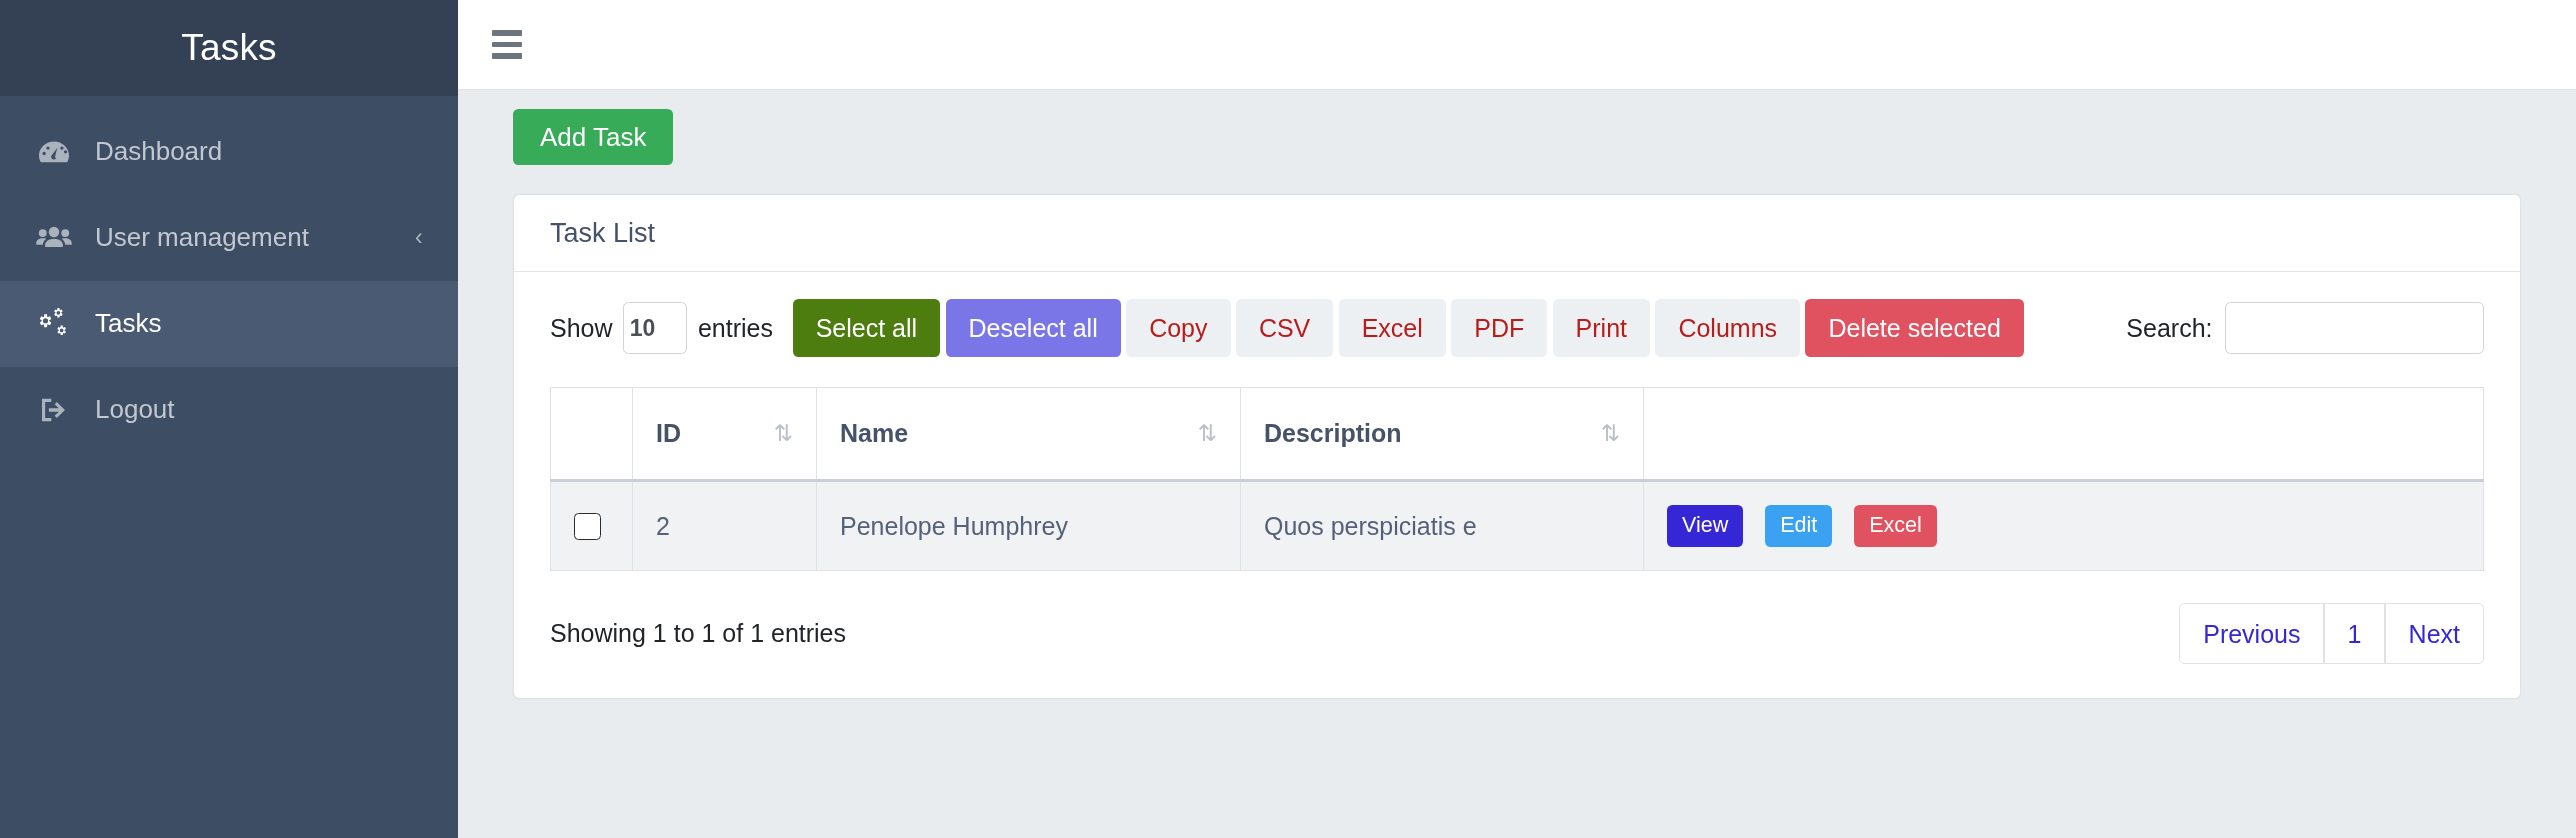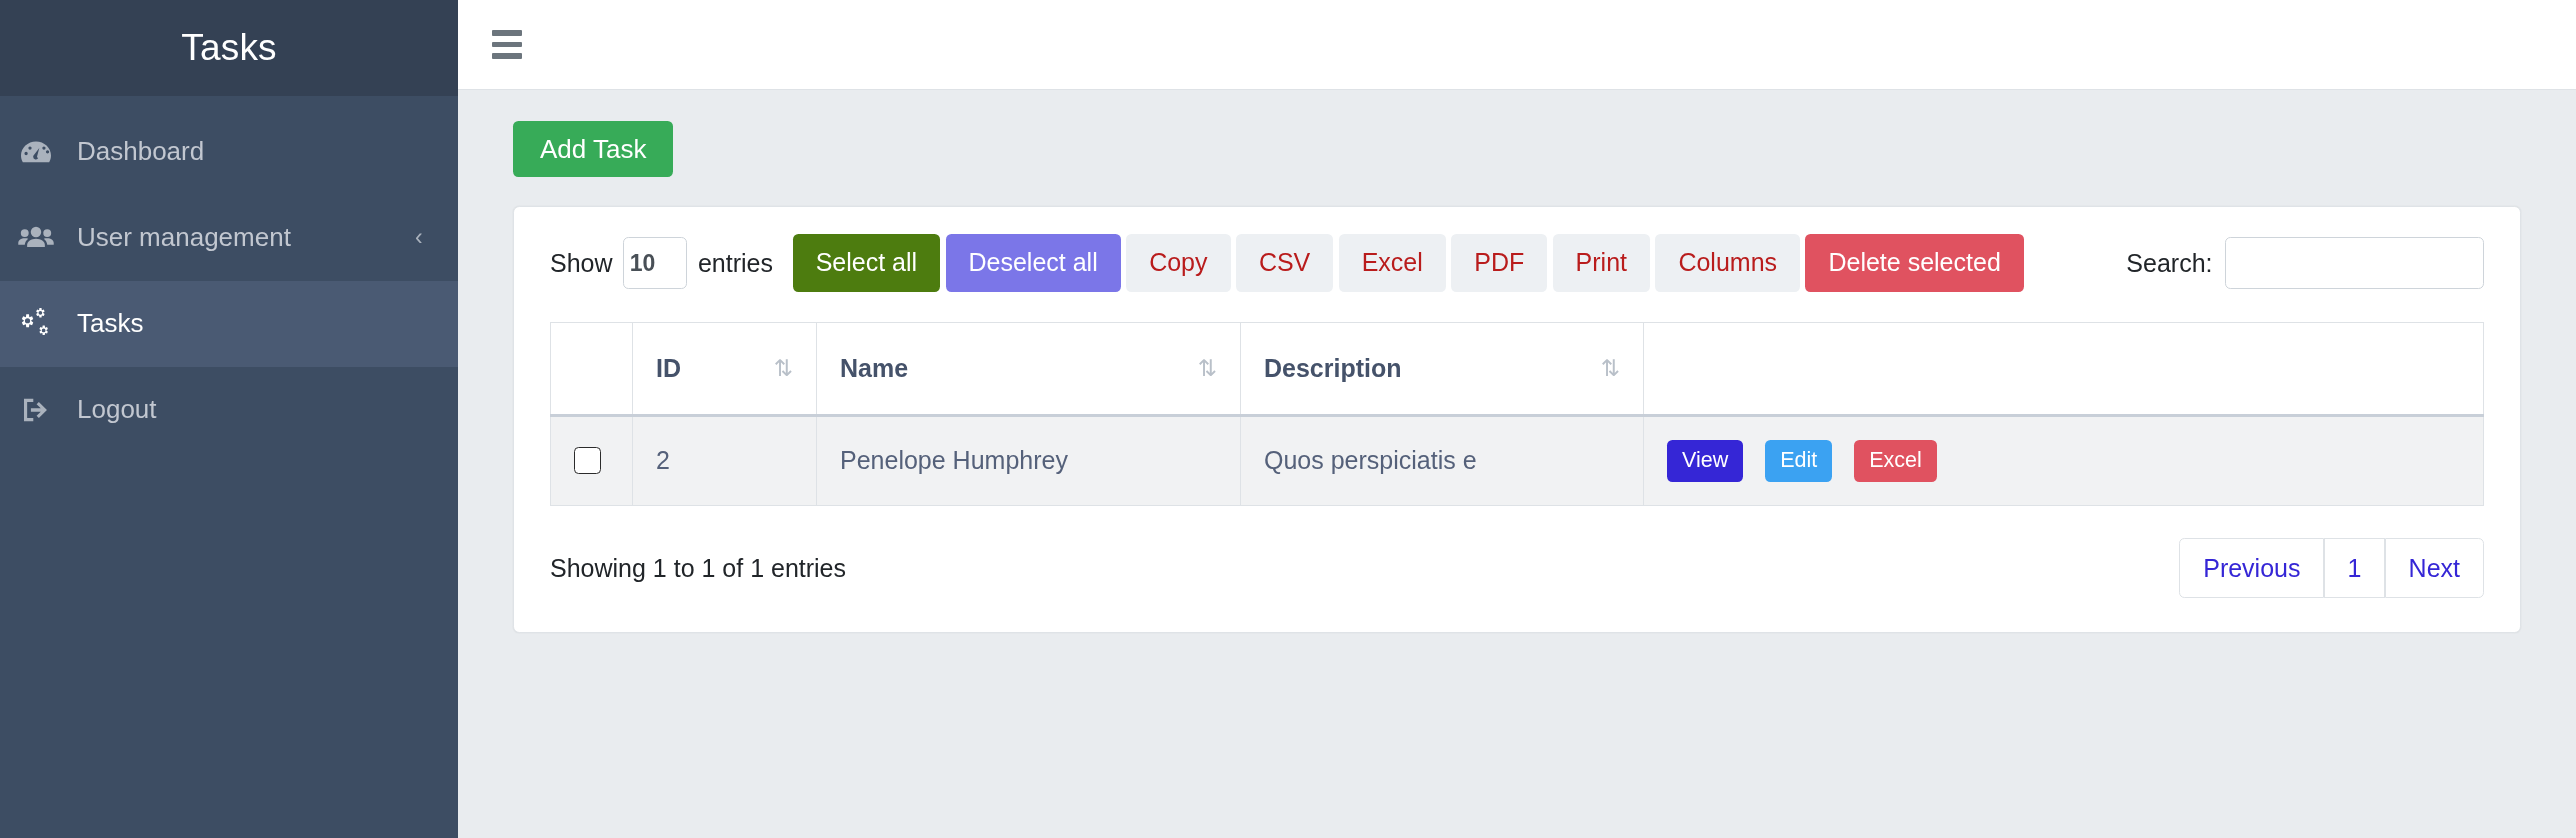--- a/index.html
+++ b/index.html
@@ -33,21 +33,21 @@
     color: #ffffff;
     font-size: 37px;
     font-weight: 400;
     letter-spacing: 0.2px;
   }
   .nav { padding-top: 12.5px; }
   .nav-item {
     height: 86px;
     display: flex;
     align-items: center;
-    padding: 0 30px 0 12px;
+    padding: 0 30px 0 30px;
     color: #c2c7d0;
     font-size: 26px;
     cursor: pointer;
     position: relative;
   }
   .nav-item.active {
     background: #4a5a73;
     color: #ffffff;
   }
   .nav-icon {
@@ -96,21 +96,21 @@
   .hamburger span {
     display: block;
     height: 5.4px;
     width: 30px;
     background: #6c757d;
     border-radius: 0.9px;
   }
 
   .content {
     flex: 1 1 auto;
-    padding: 31px 55px 0 55px;
+    padding: 19px 55px 0 55px;
     overflow: hidden;
   }
 
   .btn {
     border: none;
     border-radius: 5.4px;
     font-family: "Liberation Sans", sans-serif;
     cursor: pointer;
     white-space: nowrap;
   }
@@ -368,20 +368,23 @@
         <span></span>
       </div>
     </header>
 
     <div class="content">
 
       <button class="btn btn-add">Add Task</button>
 
       <div class="card">
 
+        <div class="card-header">
+          <span class="card-title">Task List</span>
+        </div>
 
         <div class="card-body">
 
           <div class="controls">
             <div class="controls-left">
 
               <label class="length-wrap">
                 <span>Show</span>
                 <input class="length-input" type="number" value="10" style="">
                 <span>entries</span>

